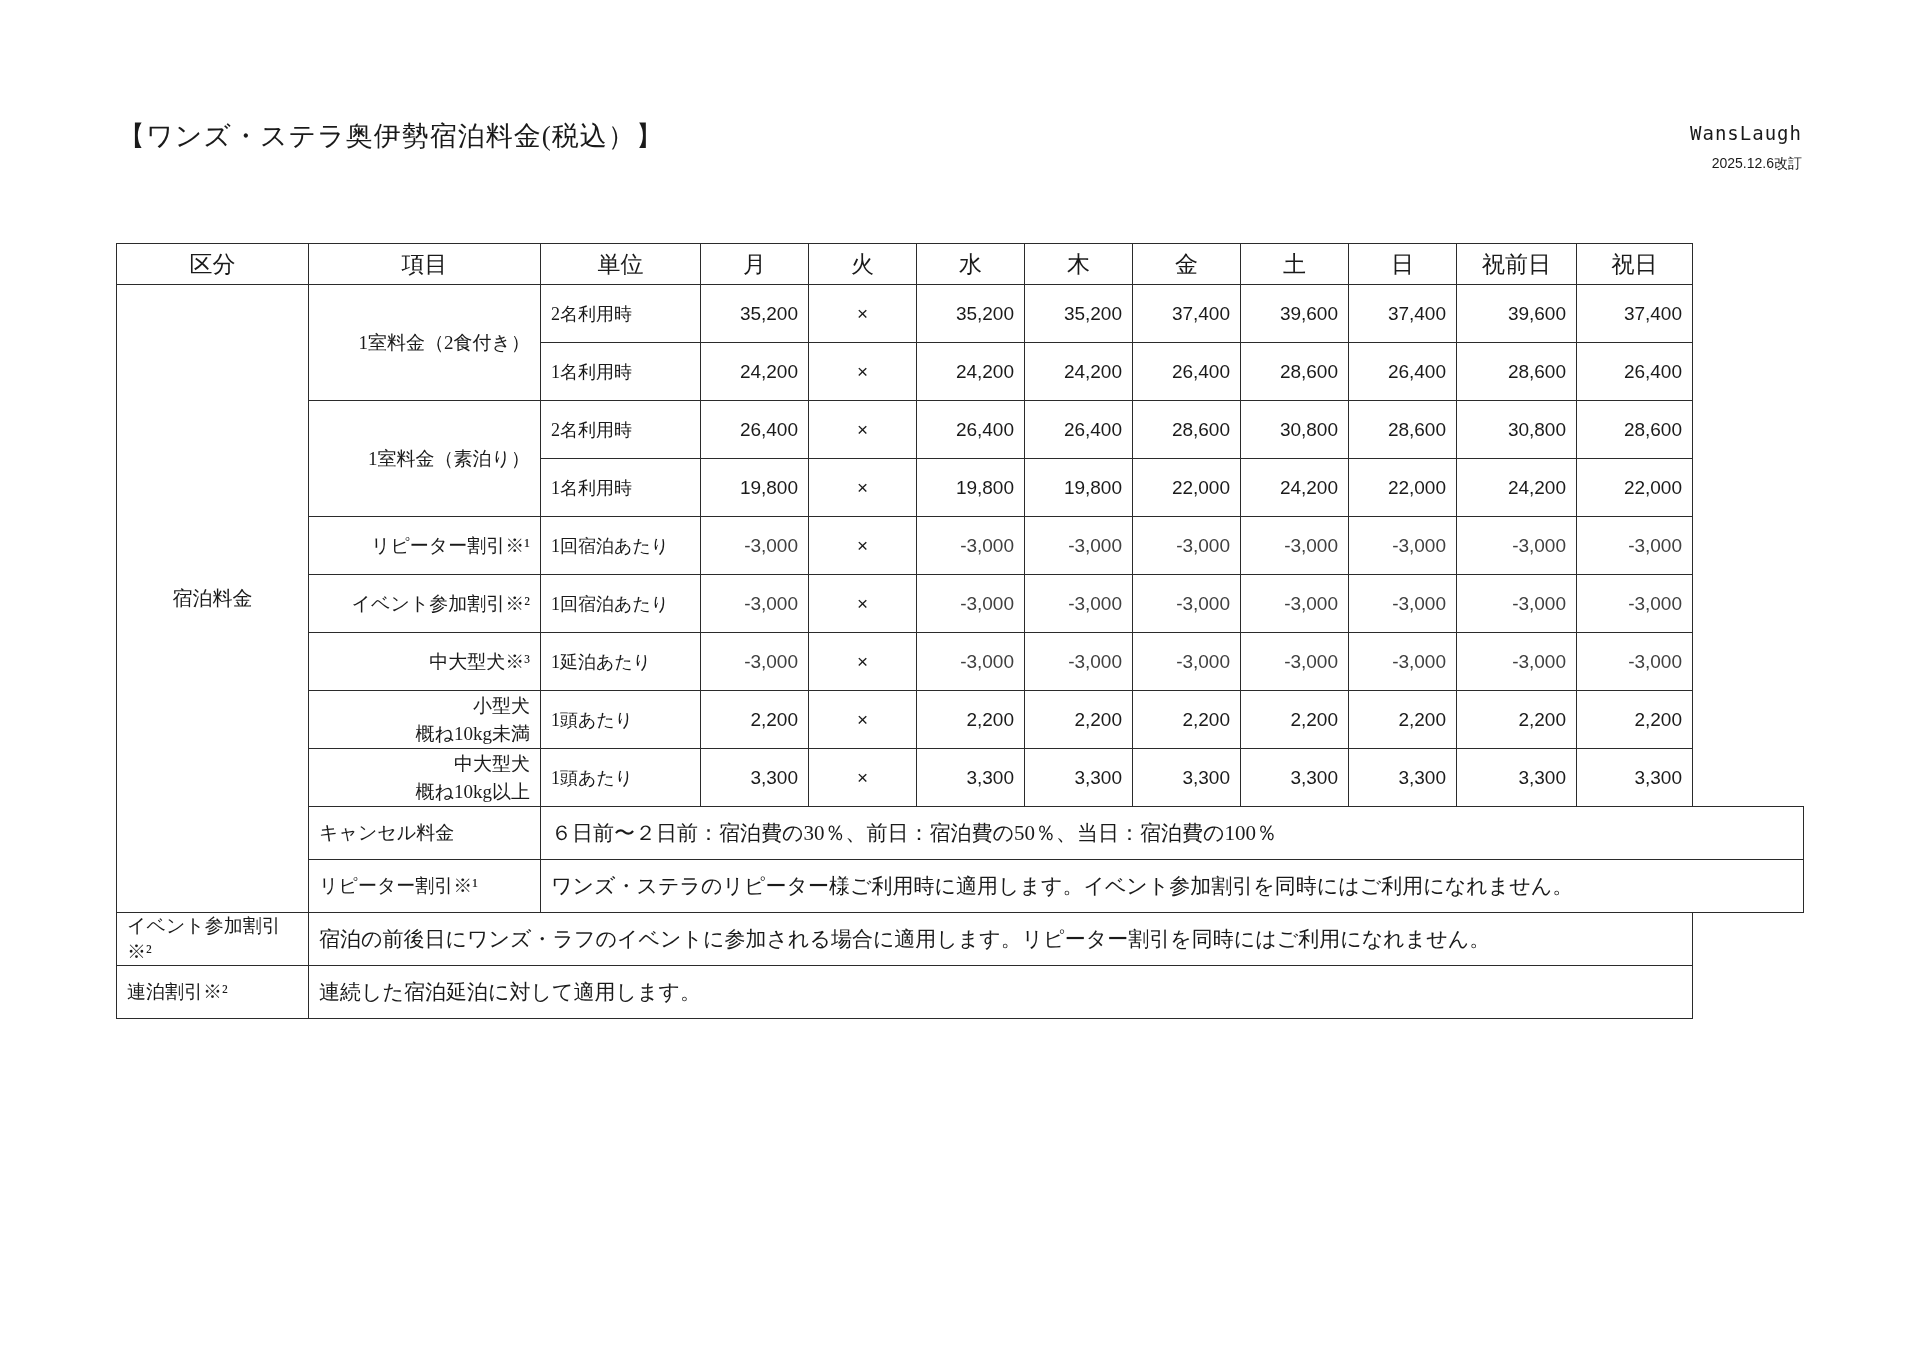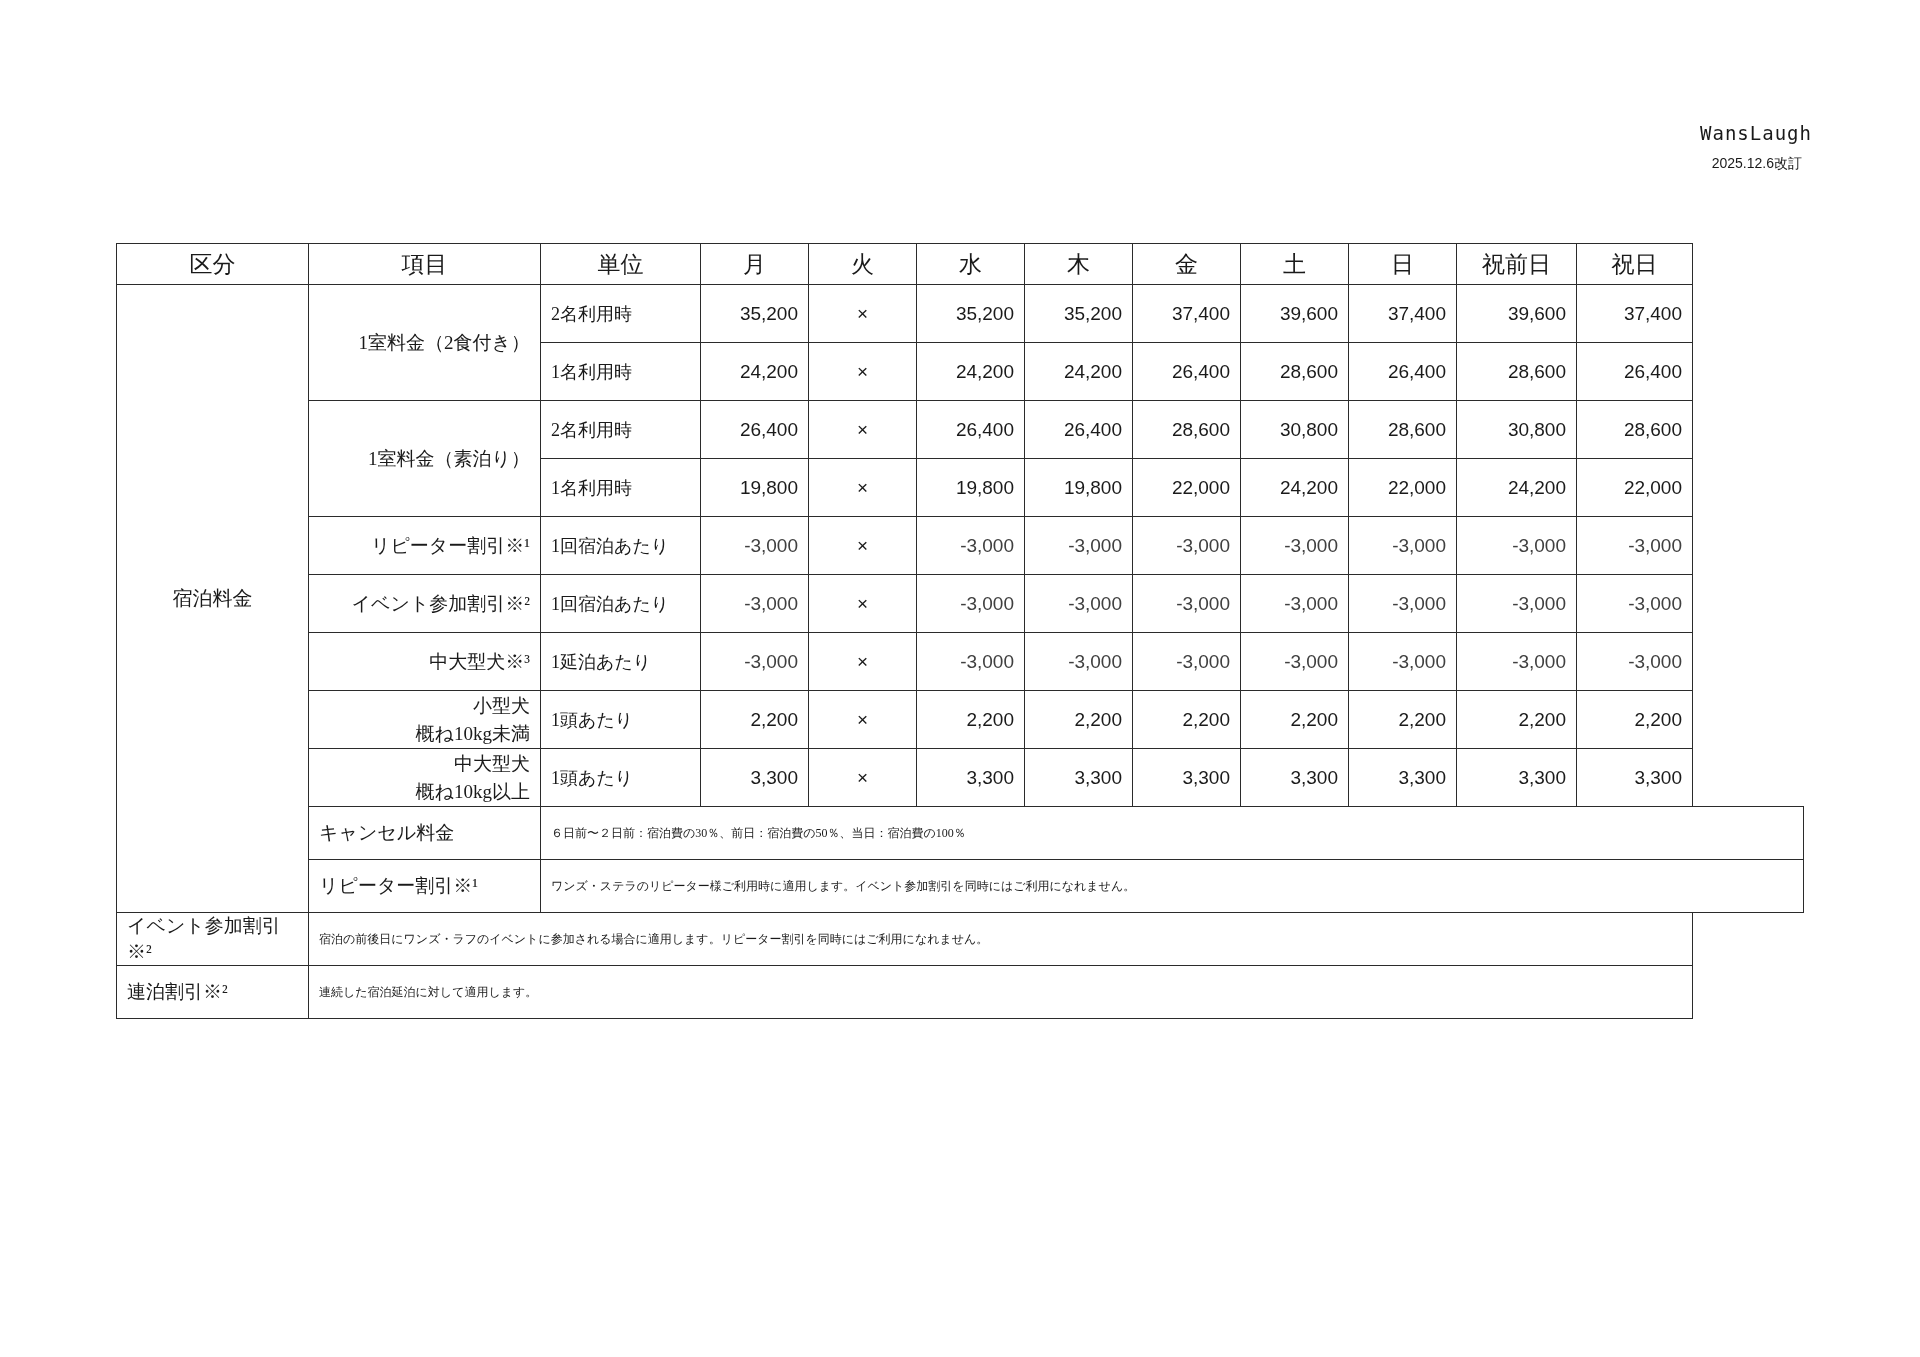--- a/index.html
+++ b/index.html
@@ -31,21 +31,21 @@
     position: absolute;
     left: 118px;
     top: 0;
     font-size: 27px;
     letter-spacing: 1px;
     font-family: "Liberation Serif", serif;
     white-space: nowrap;
   }
   .brand {
     position: absolute;
-    right: 108px;
+    right: 118px;
     top: 4px;
     text-align: right;
     font-family: "DejaVu Sans Mono", monospace;
     font-size: 19px;
     letter-spacing: 1px;
   }
   .revision {
     position: absolute;
     right: 118px;
     top: 37px;
@@ -103,31 +103,32 @@
     font-family: "Liberation Serif", serif;
     margin-top: 47px;
   }
   .note-label {
     text-align: left;
     font-size: 19px;
     padding-left: 10px;
   }
   .note-text {
     text-align: left;
-    font-size: 12px;
+    font-size: 21px;
     padding-left: 14px;
   }
   .notes-row td { height: 52px; margin-top: 39px; }
 </style>
 </head>
 <body>
 
 <div class="page">
 
   <div class="header-row">
+    <div class="doc-title">【ワンズ・ステラ奥伊勢宿泊料金(税込）】</div>
     <div class="brand">WansLaugh</div>
     <div class="revision">2025.12.6改訂</div>
   </div>
 
   <table class="rates">
     <colgroup>
       <col style="width:192px">
       <col style="width:232px">
       <col style="width:160px">
       <col style="width:108px">

